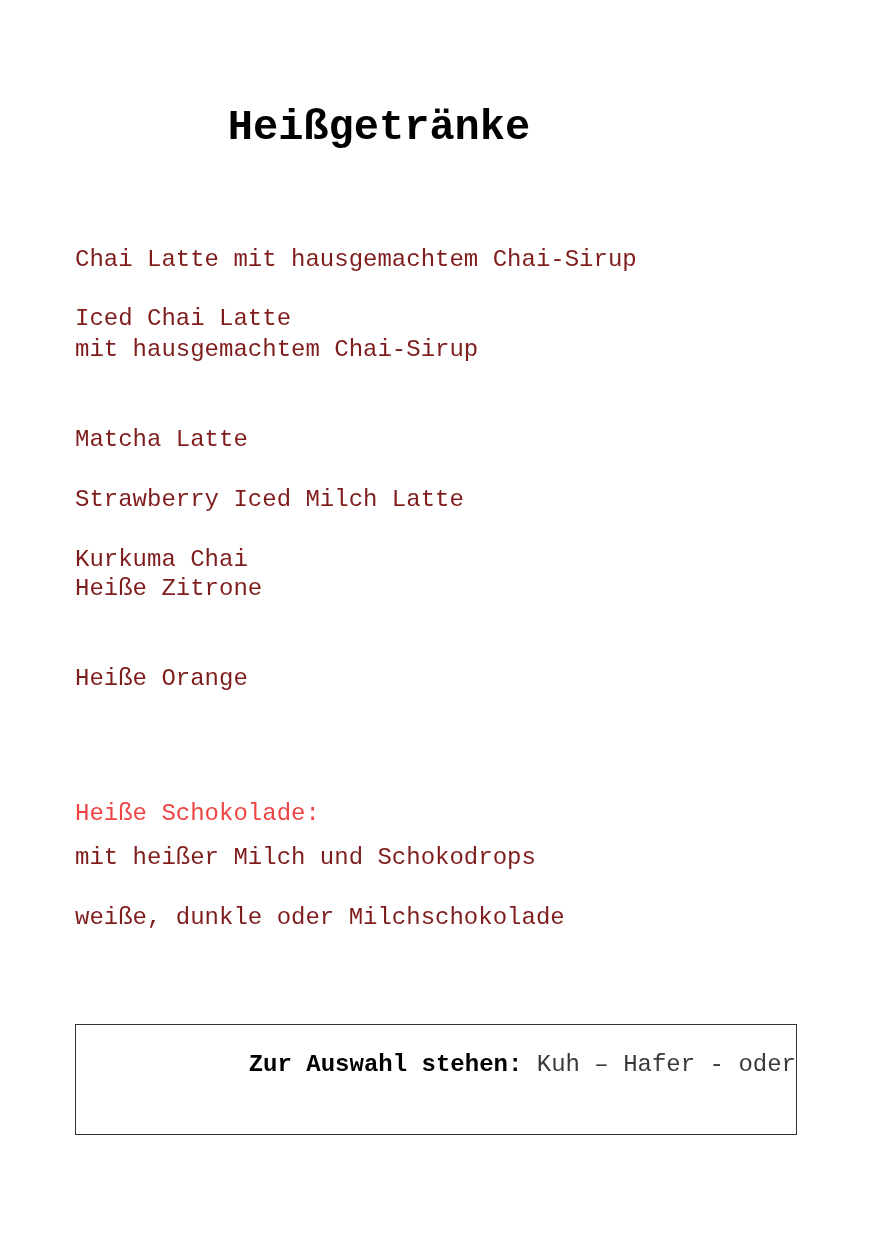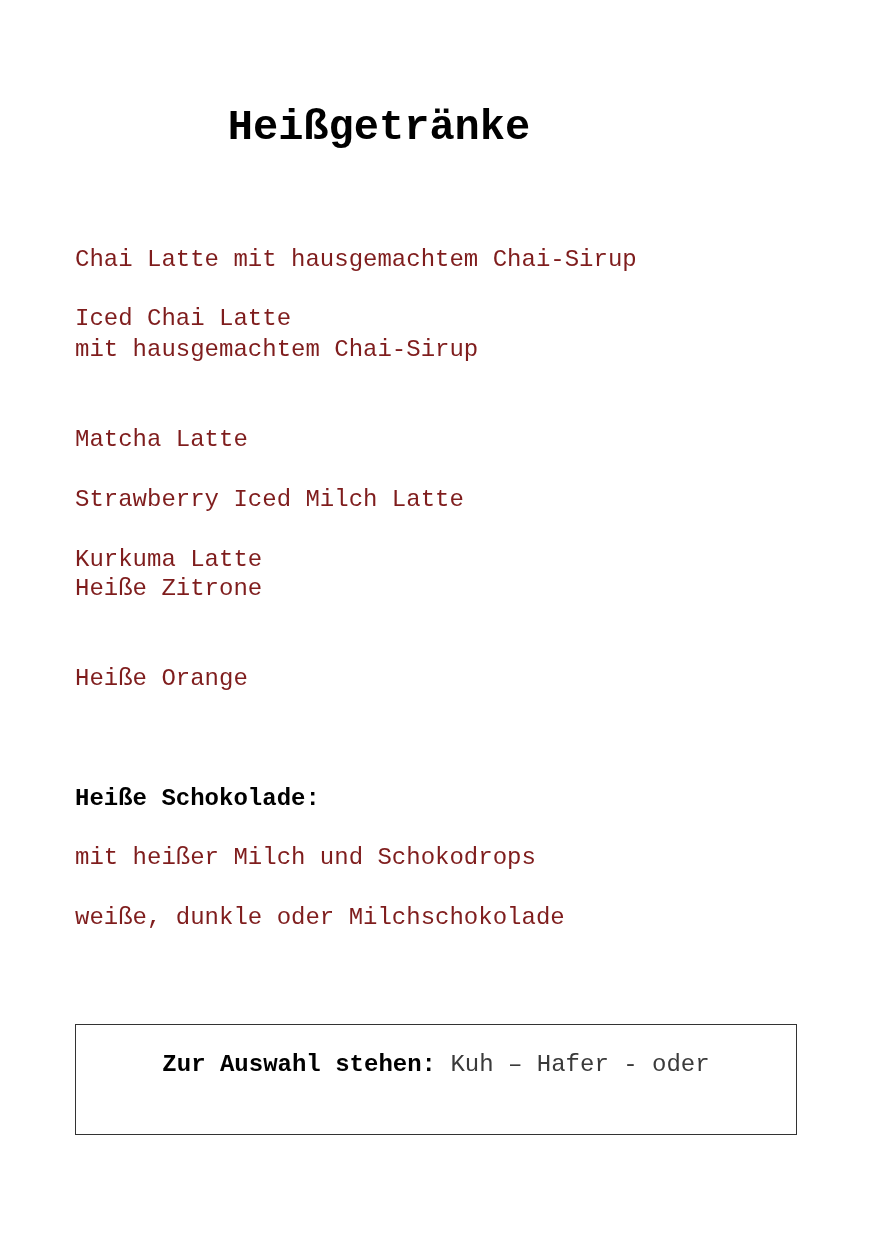--- a/index.html
+++ b/index.html
@@ -1,37 +1,37 @@
 <!DOCTYPE html>
 <html><head>
   <meta charset="utf-8">
   <style>
     html, body { margin: 0; padding: 0; background: #ffffff; }
     body { width: 874px; height: 1241px; position: relative; overflow: hidden;
       font-family: "Liberation Mono", "DejaVu Sans Mono", monospace; color: #333; }
     .title { position: absolute; top: 100px; left: 0; width: 758px; text-align: center;
       font-size: 42px; font-weight: bold; color: #000; line-height: 56px; }
     .line { position: absolute; left: 75px; font-size: 24px; line-height: 30px; white-space: pre; color: #7f1d1d; }
-    .bold { font-weight: bold; color: #000000; }
+    .bold { font-weight: normal; color: #ef4444; margin-top: 15px; }
     .box { position: absolute; left: 75px; top: 1024px; width: 722px; height: 111px;
-      border: 1px solid #333; box-sizing: border-box; text-align: center;
+      border: 1px solid #333; box-sizing: border-box; text-align: right;
       font-size: 24px; line-height: 28px; padding-top: 26px; color: #3a3a3a; }
     .box .lbl { font-weight: bold; color: #000; }
   </style>
 </head>
 <body>
 
 <div class="title">Heißgetränke</div>
 
 <div class="line" style="top:245px">Chai Latte mit hausgemachtem Chai-Sirup</div>
 <div class="line" style="top:304px">Iced Chai Latte</div>
 <div class="line" style="top:335px">mit hausgemachtem Chai-Sirup</div>
 <div class="line" style="top:425px">Matcha Latte</div>
 <div class="line" style="top:485px">Strawberry Iced Milch Latte</div>
-<div class="line" style="top:545px">Kurkuma Latte</div>
+<div class="line" style="top:545px">Kurkuma Chai</div>
 <div class="line" style="top:574px">Heiße Zitrone</div>
 <div class="line" style="top:664px">Heiße Orange</div>
 
 <div class="line bold" style="top:784px">Heiße Schokolade:</div>
 <div class="line" style="top:843px">mit heißer Milch und Schokodrops</div>
 <div class="line" style="top:903px">weiße, dunkle oder Milchschokolade</div>
 
 <div class="box">
   <div><span class="lbl">Zur Auswahl stehen:</span><span style="white-space:pre"> Kuh – Hafer - oder</span></div>
 </div>

